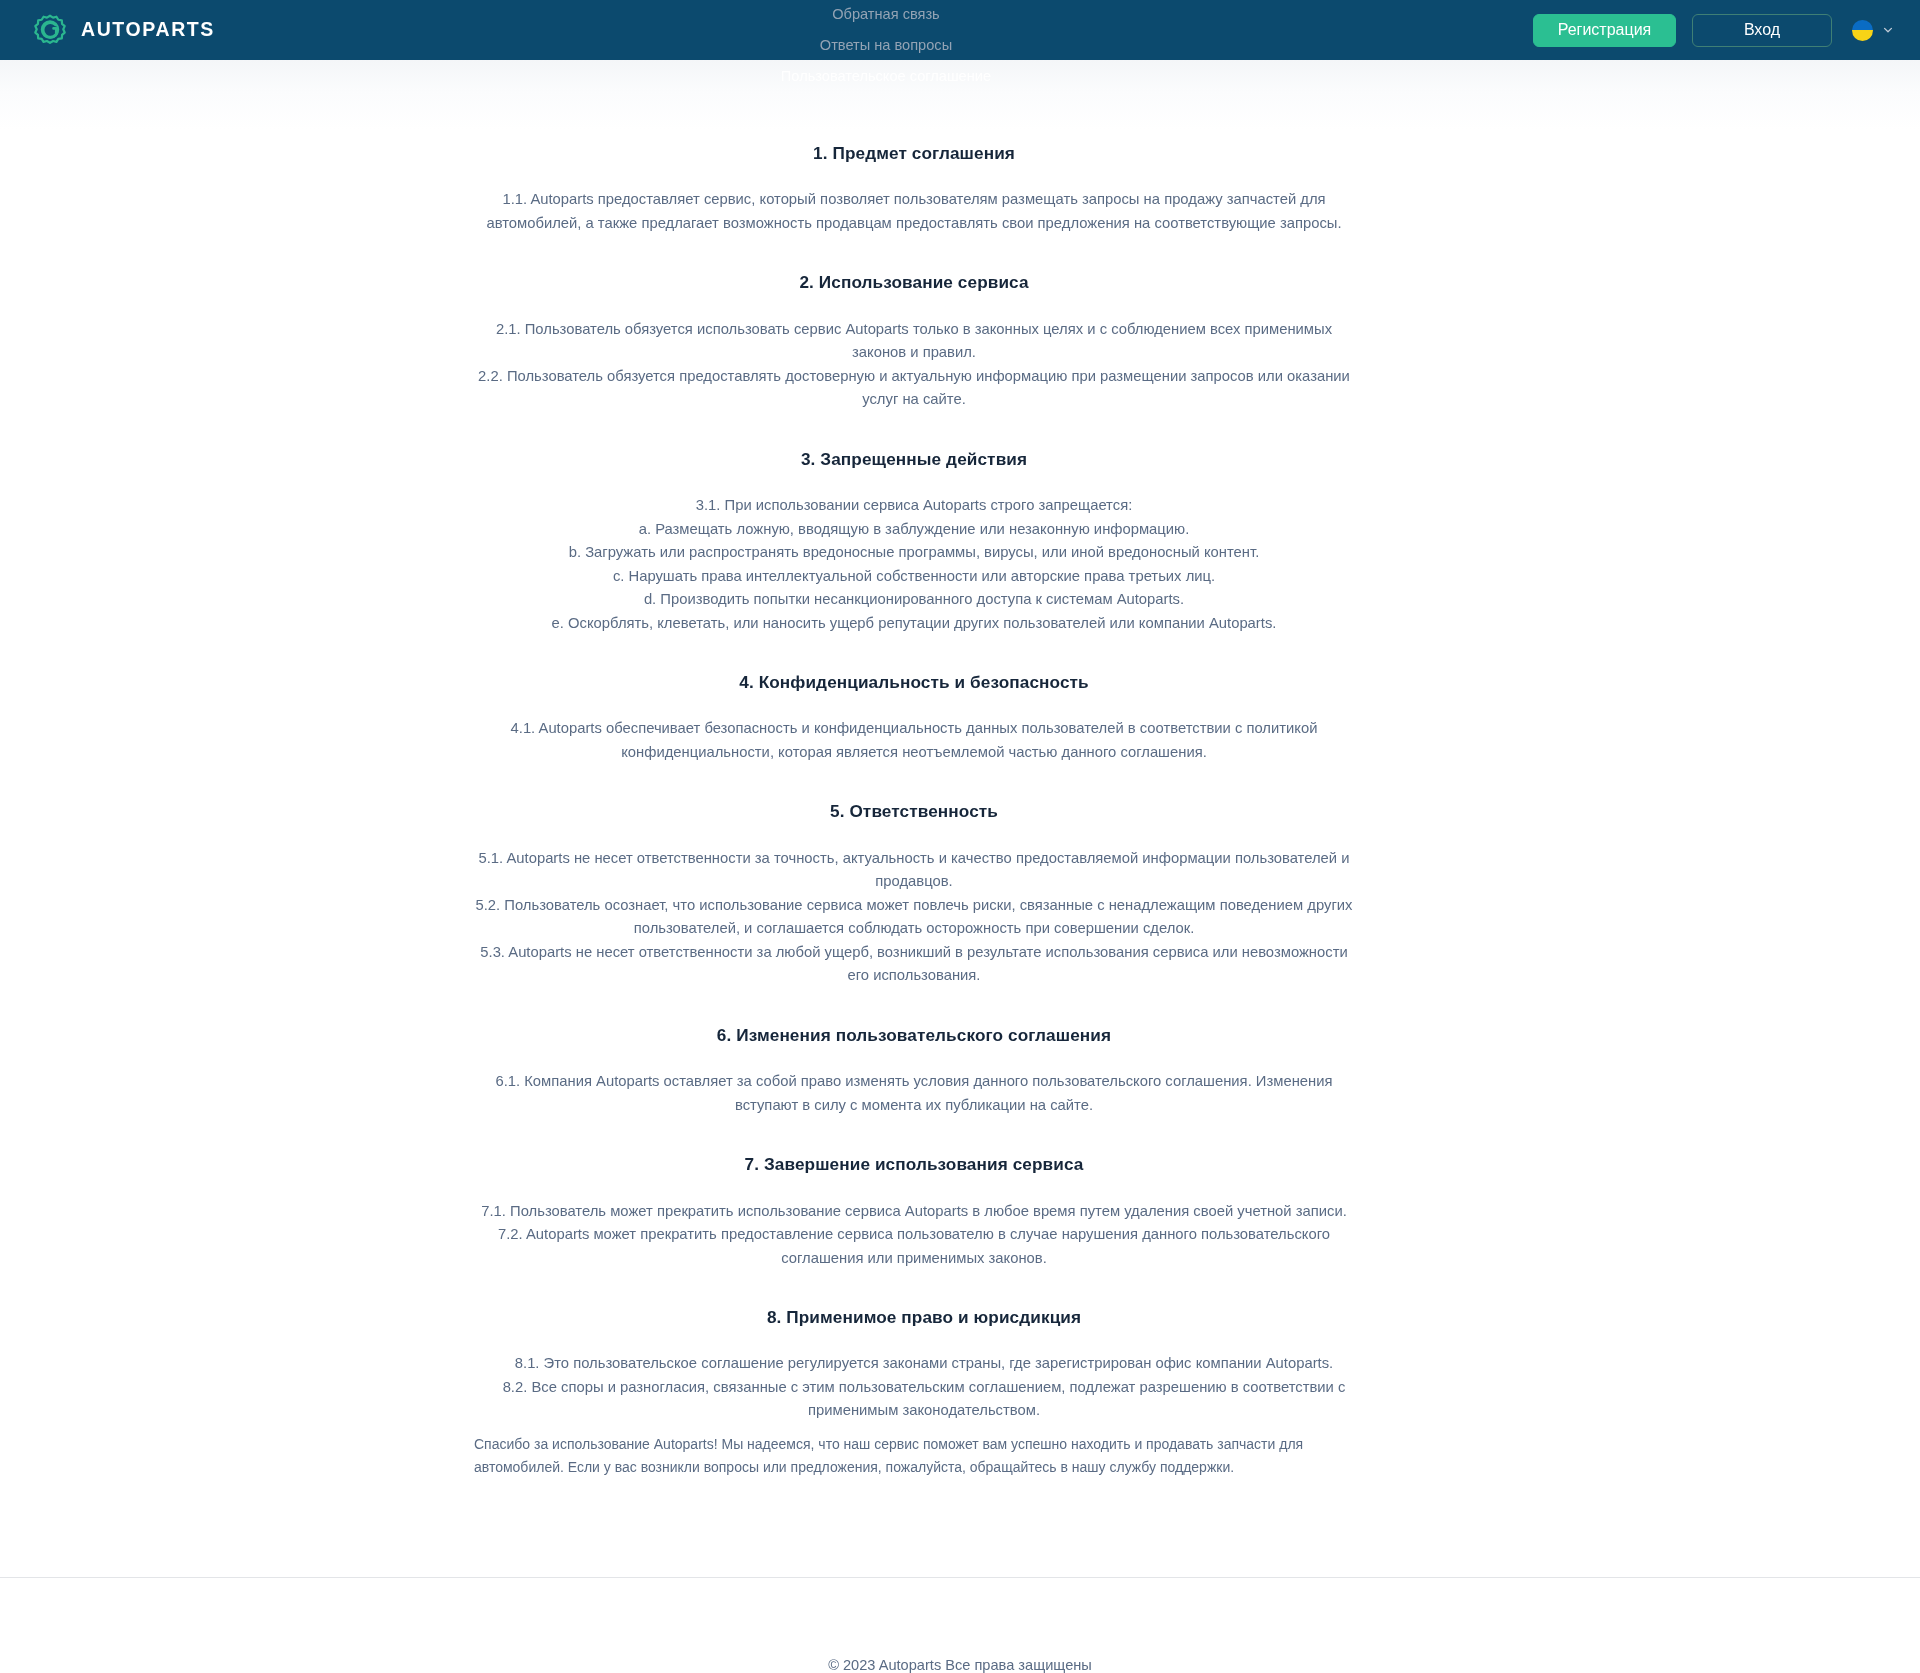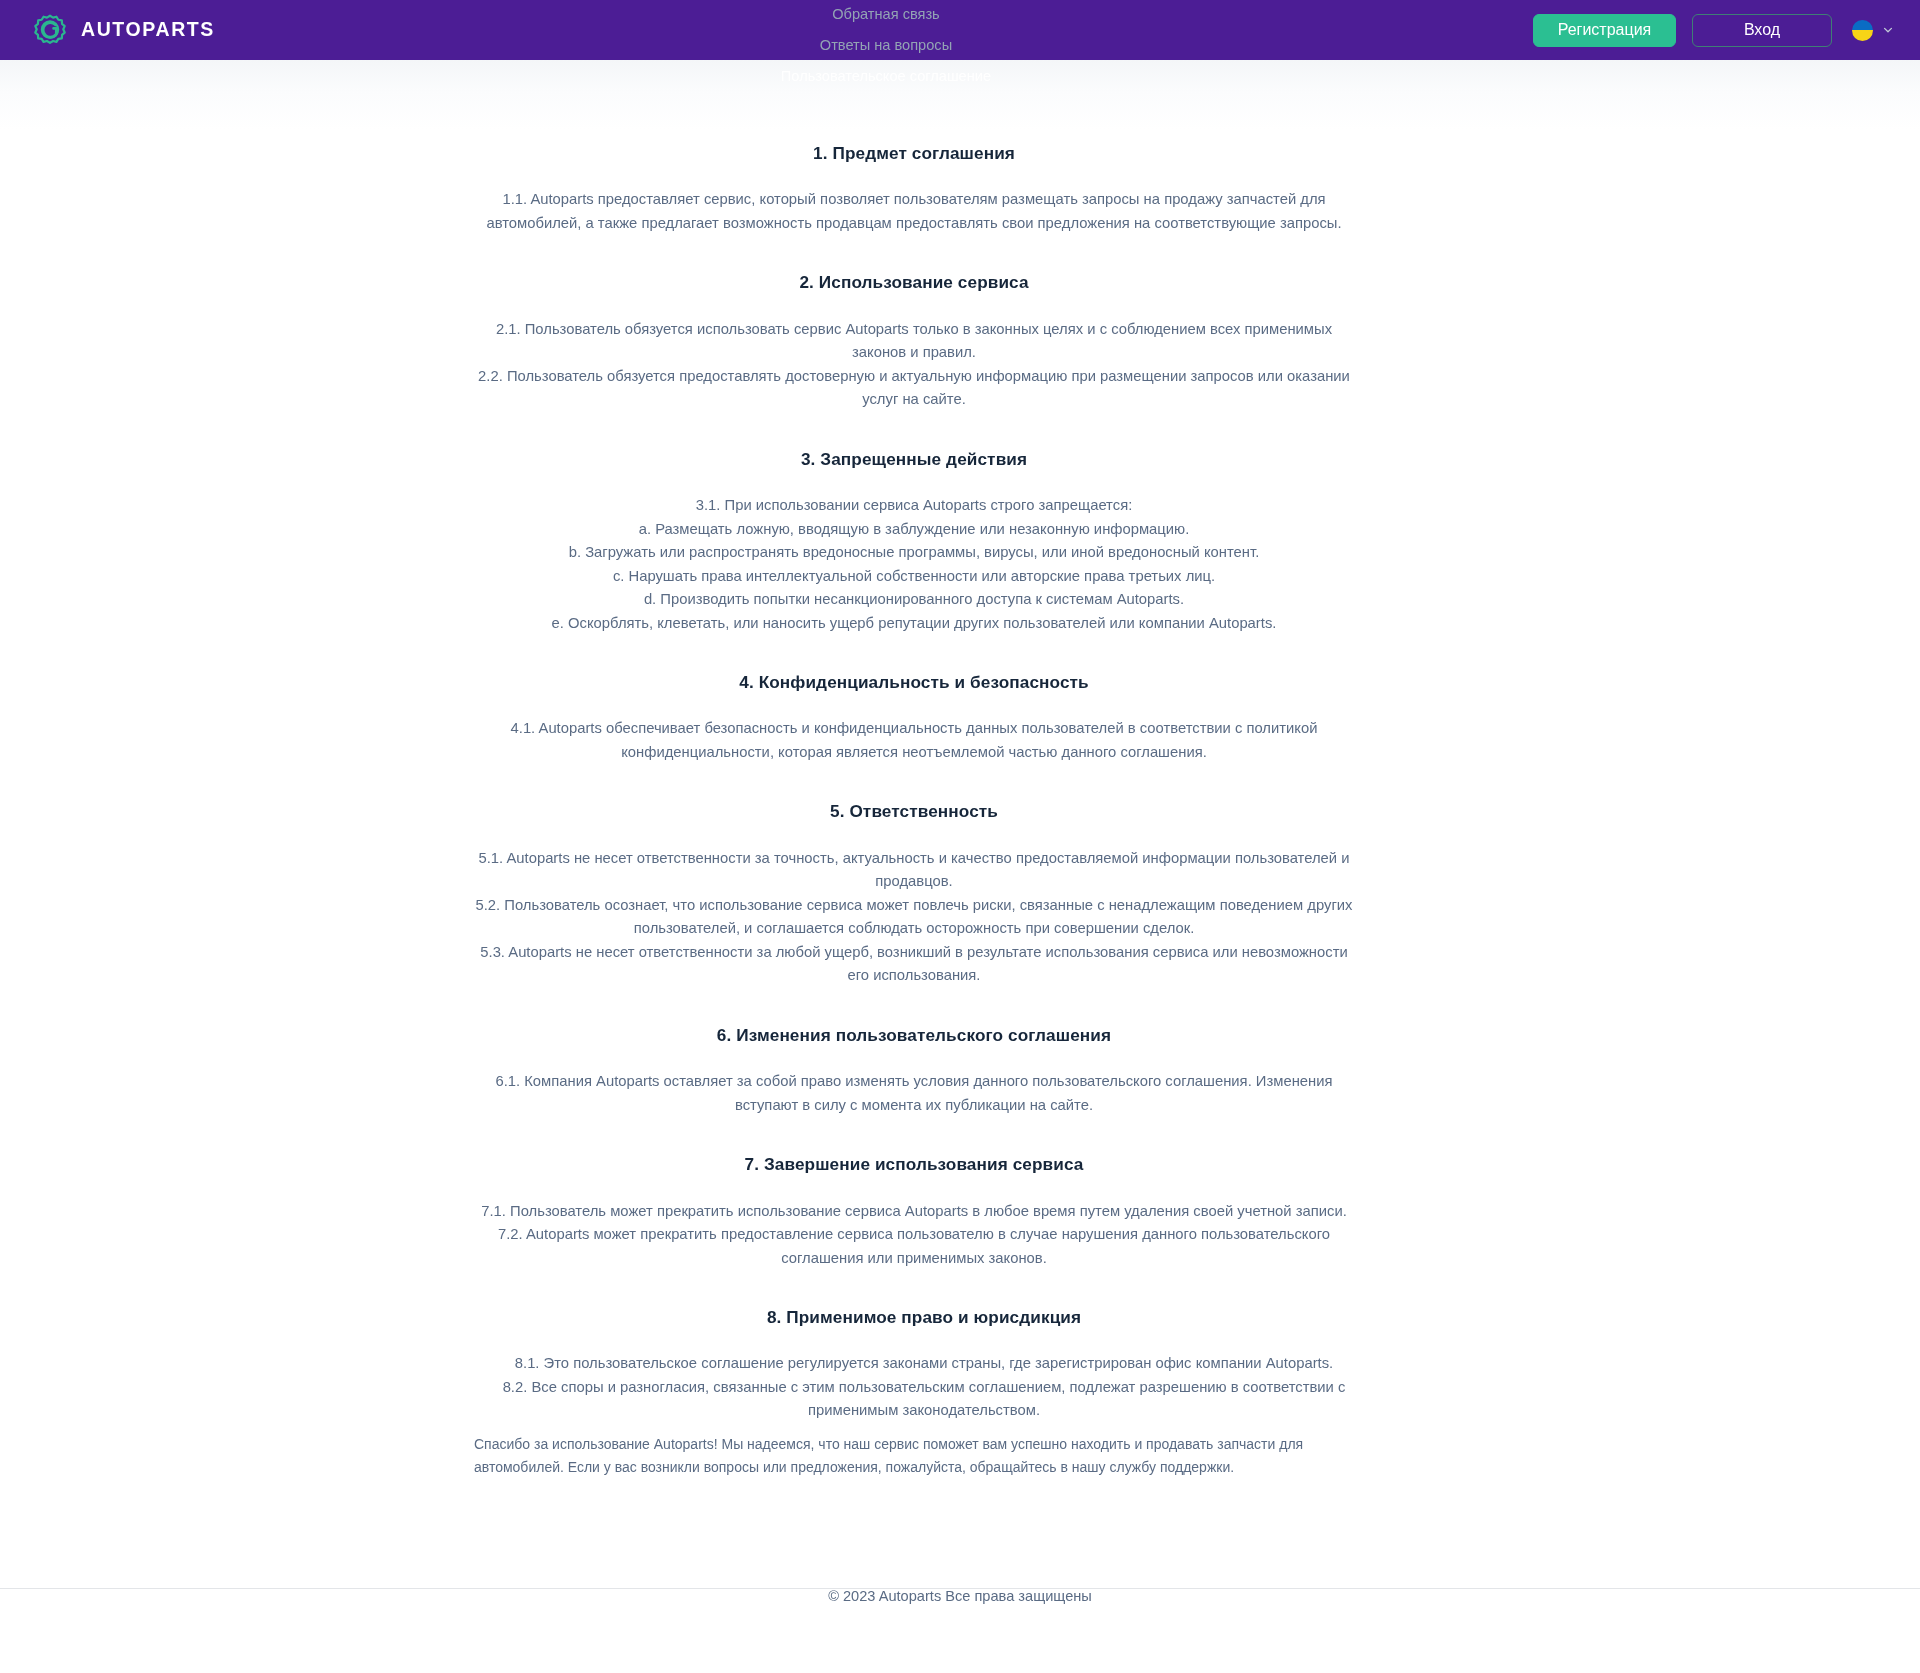--- a/index.html
+++ b/index.html
@@ -13,21 +13,21 @@
     min-height: 1673px;
     background: #ffffff;
     font-family: "Liberation Sans", "DejaVu Sans", sans-serif;
     -webkit-font-smoothing: antialiased;
     position: relative;
   }
 
   
   .site-header {
     height: 60px;
-    background: #4c1d95;
+    background: #0c4a6e;
     display: flex;
     align-items: center;
     padding: 0 26px 0 33px;
     position: relative;
     z-index: 5;
   }
   .brand {
     display: flex;
     align-items: center;
     gap: 14px;
@@ -169,23 +169,23 @@
     color: #5a6b84;
     line-height: 23.5px;
     margin: 0;
     padding-top: 10px;
   }
 
   
   .site-footer {
     border-top: 1px solid #e3e5e8;
     background: #ffffff;
-    height: 85px;
-    display: flex;
-    align-items: flex-start;
+    height: 96px;
+    display: flex;
+    align-items: flex-end;
     justify-content: center;
     position: absolute;
     bottom: 0;
     left: 0;
     right: 0;
   }
   .footer-text {
     font-size: 14.6px;
     color: #5a6b84;
     line-height: 1;

